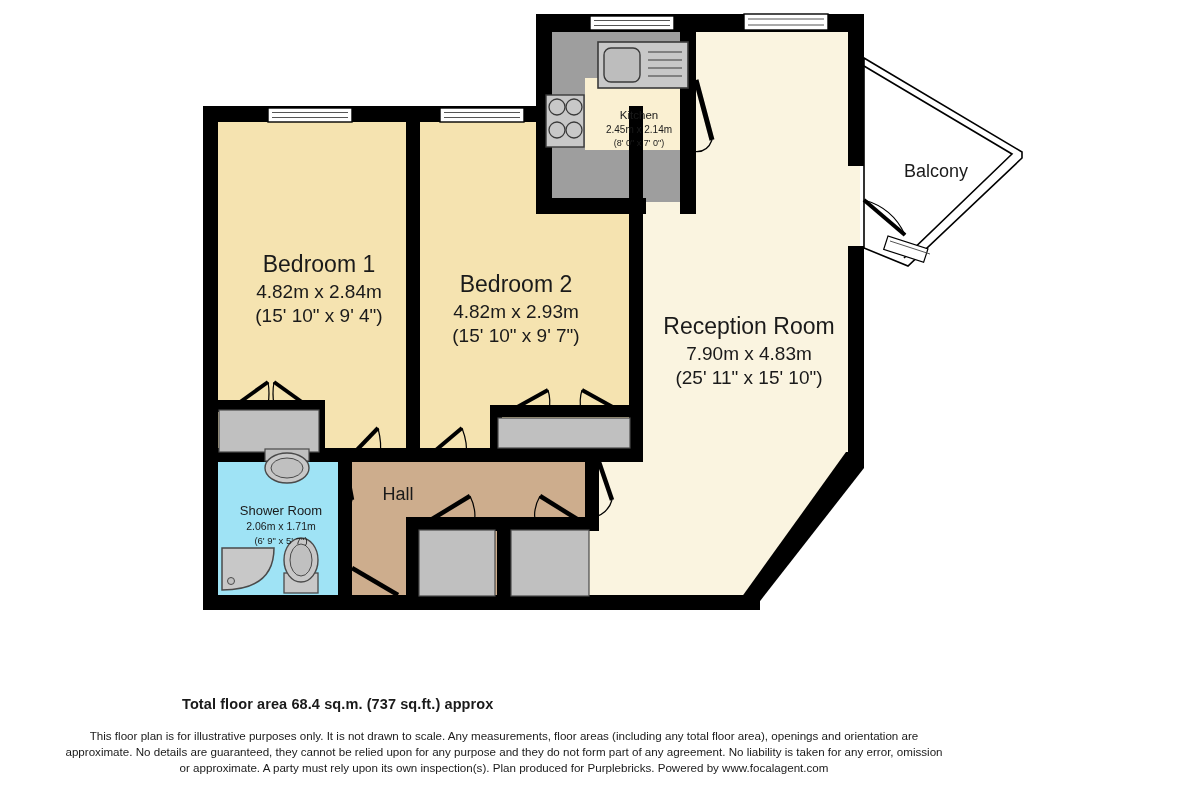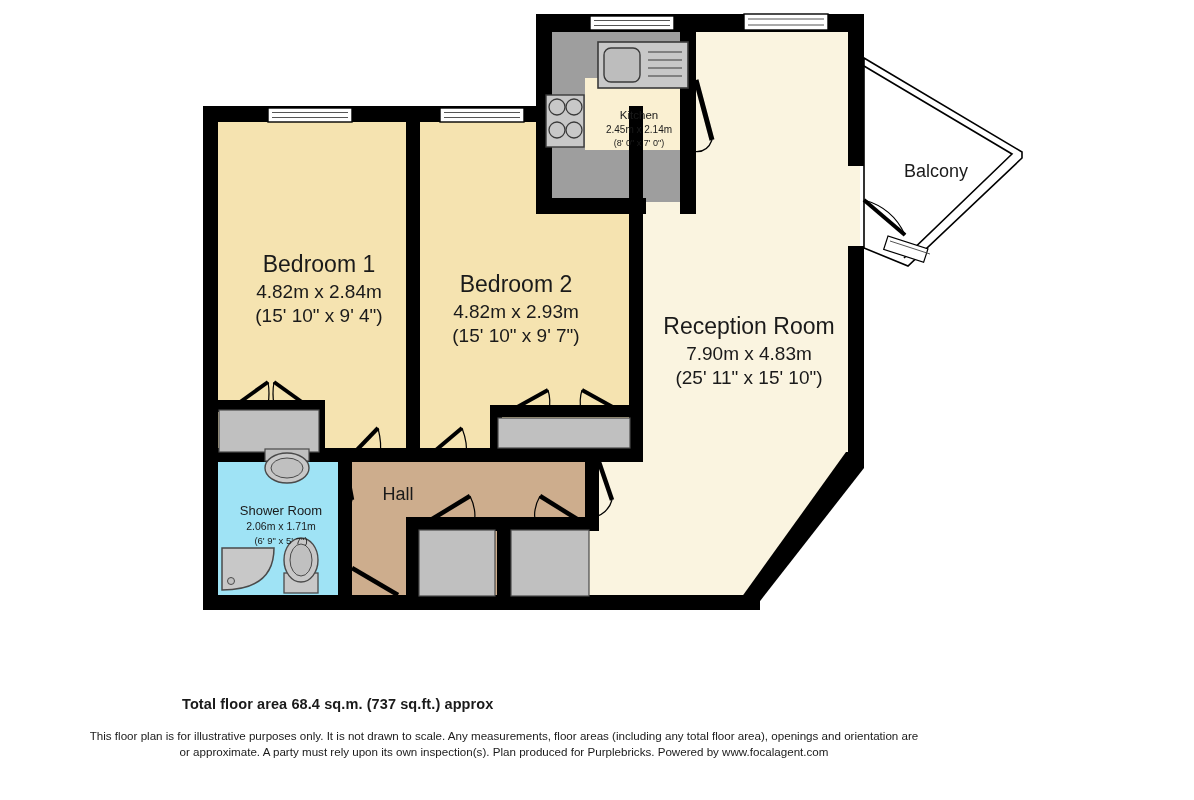--- a/index.html
+++ b/index.html
@@ -284,15 +284,16 @@
 
   <text class="lbl-room lbl-mid" x="936" y="177">Balcony</text>
 
 </svg>
 </div>
 
 <div class="footer">
   <div class="total-area">Total floor area 68.4 sq.m. (737 sq.ft.) approx</div>
   <div class="disclaimer">
     <span>This floor plan is for illustrative purposes only. It is not drawn to scale. Any measurements, floor areas (including any total floor area), openings and orientation are</span>
+    <span>approximate. No details are guaranteed, they cannot be relied upon for any purpose and they do not form part of any agreement. No liability is taken for any error, omission</span>
     <span>or approximate. A party must rely upon its own inspection(s). Plan produced for Purplebricks. Powered by www.focalagent.com</span>
   </div>
 </div>
 
 </body></html>

